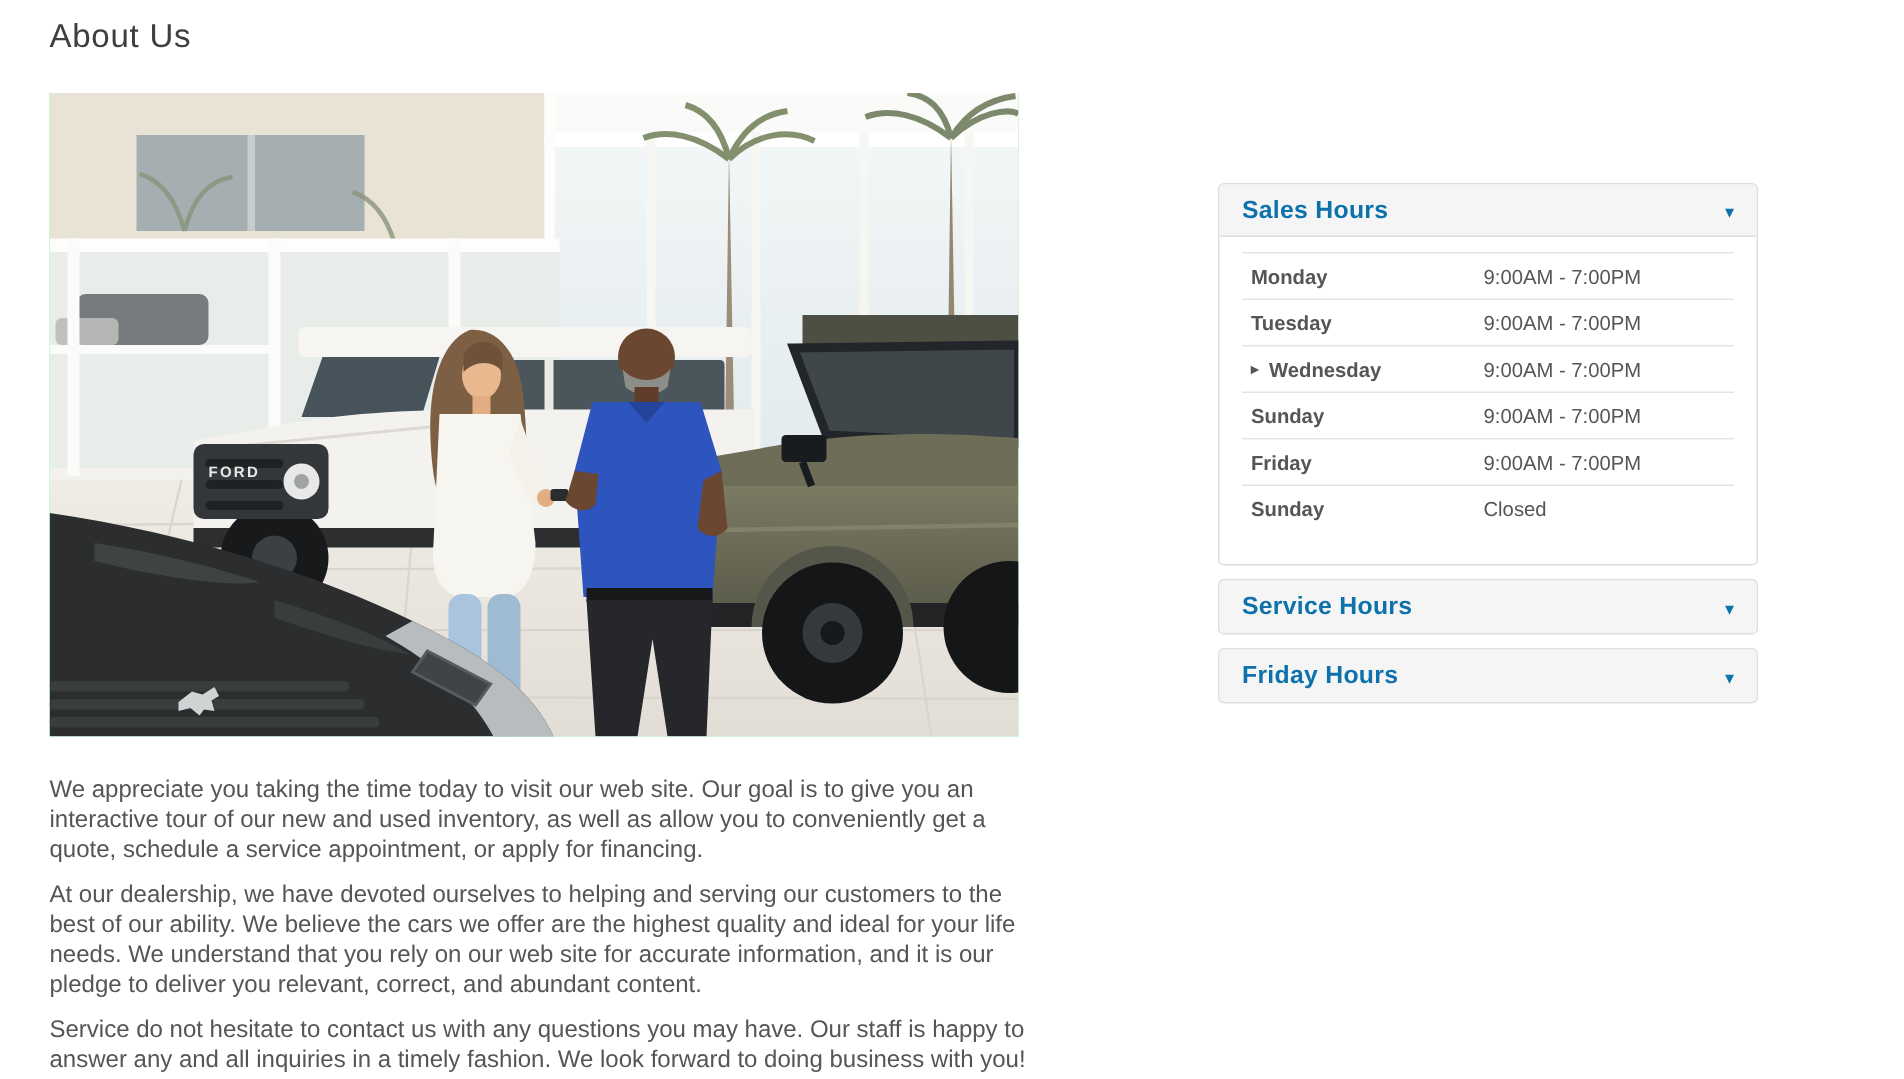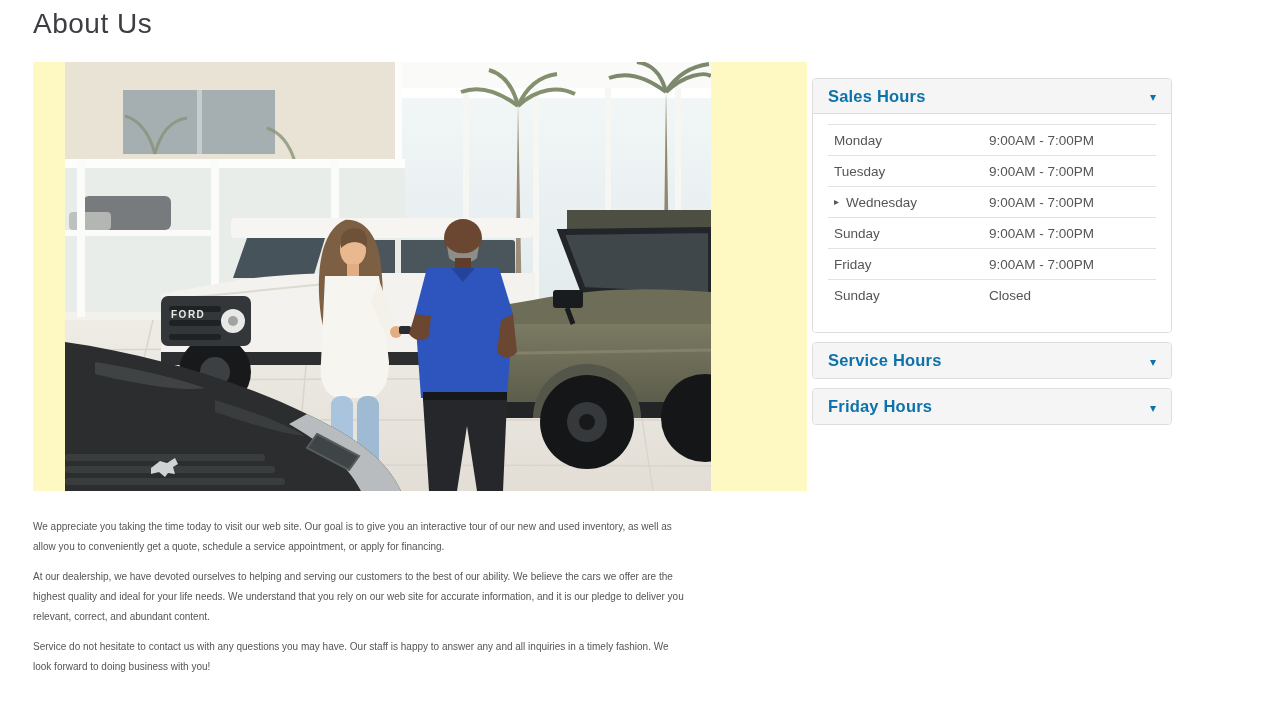--- a/index.html
+++ b/index.html
@@ -4,48 +4,48 @@
 <style>
   * { box-sizing: border-box; }
   html,body { margin:0; padding:0; }
   body {
     width:1269px; height:719px; position:relative; overflow:hidden;
     background:#ffffff; font-family:"Liberation Sans", sans-serif; color:#555;
   }
   
   .left-col { position:absolute; left:33px; top:0; width:652px; }
   h1.page-title {
-    margin:6px 0 0 0; font-size:28px; line-height:36px; font-weight:500;
+    margin:6px 0 0 0; font-size:22px; line-height:36px; font-weight:500;
     color:#3e3e42; letter-spacing:0.5px;
   }
-  .photo-wrap { margin-top:20px; width:774px; height:429px; overflow:hidden; background:#fef9c3;padding-left:32px; }
+  .photo-wrap { margin-top:20px; width:646px; height:429px; overflow:hidden; background:#86efac; }
   .photo-wrap svg { display:block; }
   .copy { margin-top:26px; }
-  .copy p { margin:0 0 10px 0; font-size:10px; line-height:20px; color:#555; }
+  .copy p { margin:0 0 10px 0; font-size:16px; line-height:20px; color:#555; }
   
   .right-col { position:absolute; left:812px; top:78px; width:360px; }
   .panel {
     border:1px solid #ddd; border-radius:4px; background:#fff;
-    margin-bottom:8px; overflow:hidden;
+    margin-bottom:8px; overflow:hidden;margin-top:44px;
   }
   .panel + .panel { margin-top:9px; }
   .panel-header {
     background:#f5f5f5; height:35px; padding:0 15px;
     display:flex; align-items:center; justify-content:space-between;
     cursor:pointer;
   }
   .panel.expanded .panel-header { border-bottom:1px solid #ddd; }
   .panel-title { font-size:16.5px; font-weight:700; color:#0d72ab; letter-spacing:0.2px; }
   .caret { color:#0d72ab; font-size:12px; line-height:1; margin-top:2px; }
   .panel-body { background:#fff; padding:10px 15px 22px 15px; }
   .hours-row {
     display:flex; align-items:center; height:31px;
     border-top:1px solid #e3e3e3; font-size:13.5px; color:#555;
   }
-  .hours-day { flex:0 0 161px; padding-left:6px; display:flex; align-items:center; }
+  .hours-day { flex:0 0 161px; padding-left:6px; display:flex; align-items:center;font-weight:bold; }
   .today-marker { color:#555; font-size:10px; margin-right:7px; margin-top:-1px; }
   .hours-time { flex:1; }
 </style>
 </head>
 <body>
 
 <div class="left-col">
   <h1 class="page-title">About Us</h1>
 
   <div class="photo-wrap">

